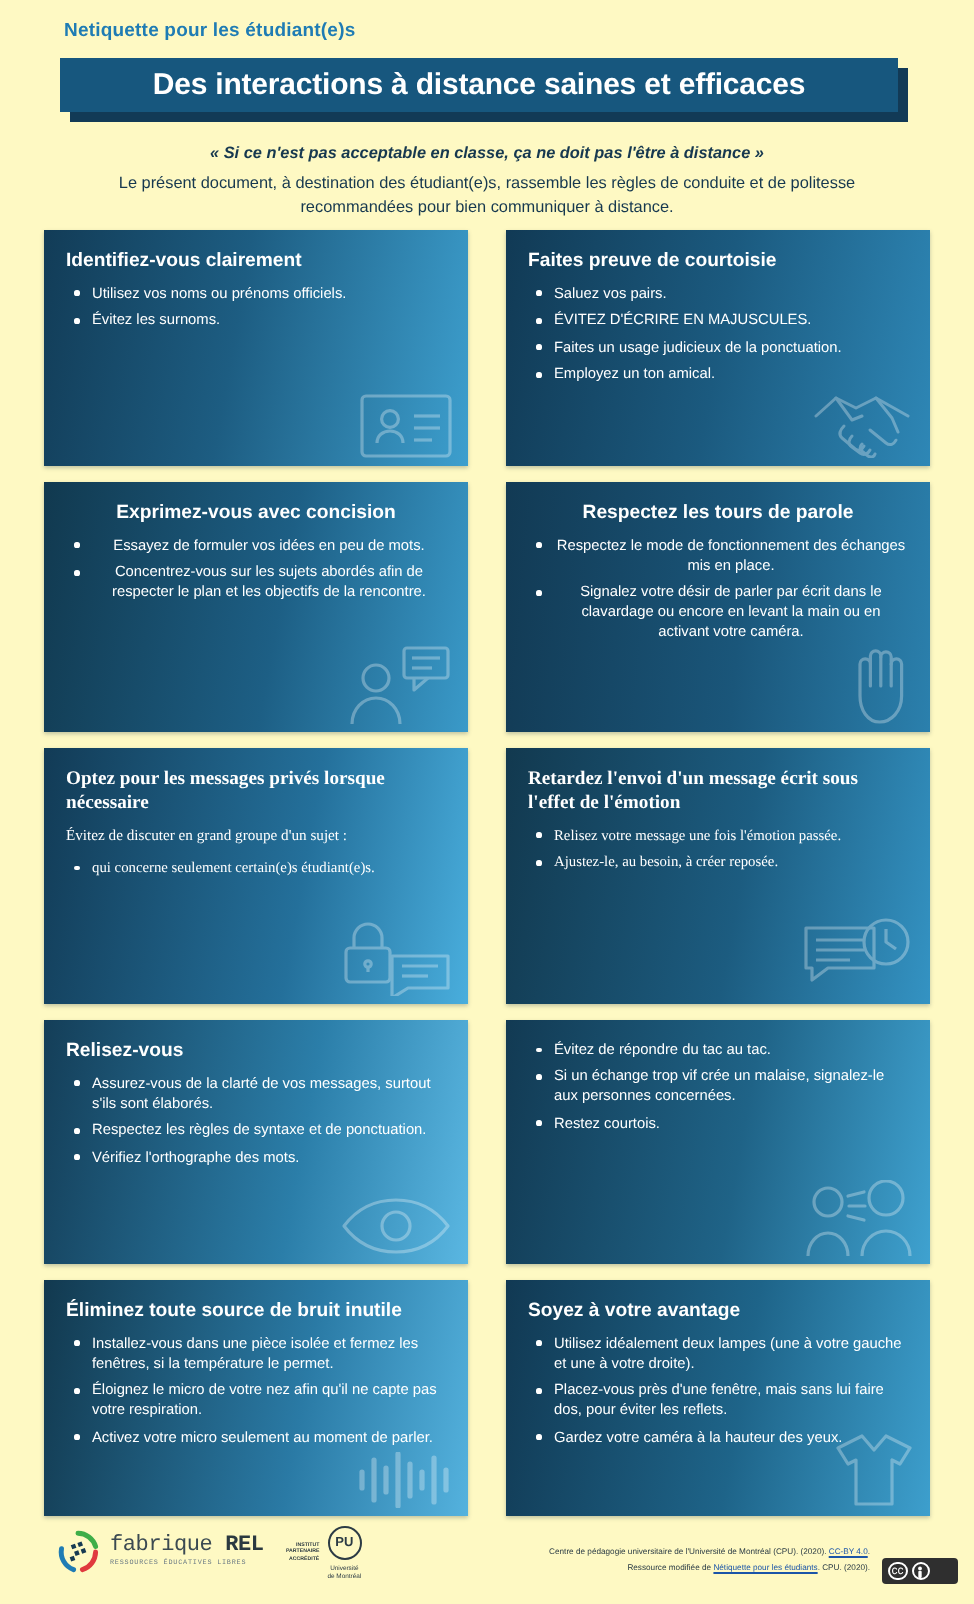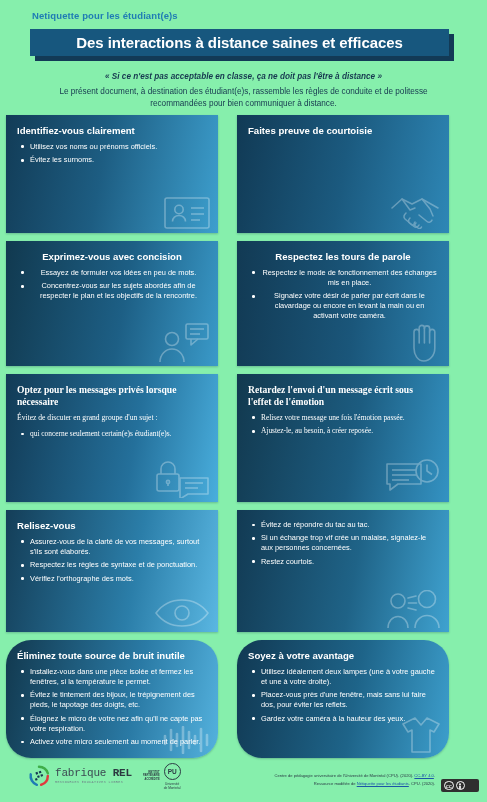--- a/index.html
+++ b/index.html
@@ -9,21 +9,21 @@
     height: 802px;
     background: #d6ebf9;
     font-family: "Liberation Sans", sans-serif;
     overflow: hidden;
   }
 
   .page {
     position: relative;
     width: 487px;
     height: 802px;
-    background: #86efac;
+    background: #fef9c3;
     padding: 0;
   }
 
   
   .eyebrow {
     position: absolute;
     left: 32px;
     top: 10px;
     font-size: 9.5px;
     font-weight: bold;
@@ -81,41 +81,41 @@
     top: 86px;
     text-align: center;
     font-size: 8.2px;
     color: #16384f;
     line-height: 1.45;
   }
 
   
   .grid {
     position: absolute;
-    left: 6px;
+    left: 22px;
     top: 115px;
     width: 443px;
     display: grid;
     grid-template-columns: 212px 212px;
     column-gap: 19px;
     row-gap: 8px;
   }
 
   .card {
     position: relative;
     overflow: hidden;
     padding: 10px 11px 8px 11px;
     color: #ffffff;
     box-shadow: 0 1px 2px rgba(10,40,60,0.25);
   }
   .card.h1 { height: 118px; }
   .card.h2 { height: 125px; text-align: center; }
   .card.h3 { height: 128px; font-family: Liberation Serif, serif; }
   .card.h4 { height: 122px; }
-  .card.h5 { height: 118px; border-radius: 25px; }
+  .card.h5 { height: 118px; }
 
   
   .g-a { background: linear-gradient(100deg, #123c57 0%, #1d5d82 45%, #3d9fce 100%); }
   .g-b { background: linear-gradient(100deg, #113a55 0%, #1b5a7f 50%, #2e87b6 100%); }
   .g-c { background: linear-gradient(100deg, #11394f 0%, #1d5f85 55%, #3a9ac9 100%); }
   .g-d { background: linear-gradient(95deg, #123a54 0%, #1a567a 55%, #2b80ad 100%); }
   .g-e { background: linear-gradient(100deg, #123b56 0%, #24709b 60%, #49aedd 100%); }
   .g-f { background: linear-gradient(100deg, #12394f 0%, #1c5c80 55%, #3493c3 100%); }
   .g-g { background: linear-gradient(100deg, #143e58 0%, #2b7ea9 60%, #5ab7e2 100%); }
   .g-h { background: linear-gradient(100deg, #123a53 0%, #1f6387 55%, #3fa2d0 100%); }
@@ -297,20 +297,26 @@
           <path d="M8.5 24.5c0-3.6 2.9-6 6.5-6s6.5 2.4 6.5 6"></path>
           <line x1="27" y1="11" x2="40" y2="11"></line>
           <line x1="27" y1="17" x2="40" y2="17"></line>
           <line x1="27" y1="23" x2="36" y2="23"></line>
         </svg>
       </div>
     </div>
 
     <div class="card h1 g-b">
       <div class="card-title">Faites preuve de courtoisie</div>
+      <ul>
+        <li>Saluez vos pairs.</li>
+        <li>ÉVITEZ D'ÉCRIRE EN MAJUSCULES.</li>
+        <li>Faites un usage judicieux de la ponctuation.</li>
+        <li>Employez un ton amical.</li>
+      </ul>
       <div class="card-icon">
         <svg width="52" height="34" viewBox="0 0 52 34" fill="none" stroke="#ffffff" stroke-width="1.5" stroke-linejoin="round" stroke-linecap="round">
           <path d="M3 13 L13 4 L23 9 L33 4 L49 13"></path>
           <path d="M13 4 L21 15 L26 13"></path>
           <path d="M33 4 L41 14 L44 21"></path>
           <path d="M17 18 c-2 2 -3 4 -1 6 l6 5 c2 2 4 1 5 -1"></path>
           <path d="M21 23 c-2 2 -2 4 0 5.5 l4 3 c2 1.5 4 .5 5 -1.5"></path>
           <path d="M26 27 c-1.5 1.5 -1 3 .5 4 l2.5 2 c1.5 1 3 .5 3.5 -1"></path>
           <path d="M30 20 l8 6.5 c2 1.6 4 .6 5 -1.4"></path>
         </svg>
@@ -419,21 +425,20 @@
           <line x1="23.5" y1="13" x2="31.5" y2="13"></line>
           <line x1="23" y1="18" x2="31" y2="20"></line>
         </svg>
       </div>
     </div>
 
     <div class="card h5 g-i">
       <div class="card-title">Éliminez toute source de bruit inutile</div>
       <ul>
         <li>Installez-vous dans une pièce isolée et fermez les fenêtres, si la température le permet.</li>
-        <li>Évitez le tintement des bijoux, le trépignement des pieds, le tapotage des doigts, etc.</li>
         <li>Éloignez le micro de votre nez afin qu'il ne capte pas votre respiration.</li>
         <li>Activez votre micro seulement au moment de parler.</li>
       </ul>
       <div class="card-icon">
         <svg width="48" height="28" viewBox="0 0 48 28" fill="none" stroke="#ffffff" stroke-width="2.6" stroke-linecap="round">
           <line x1="3" y1="10" x2="3" y2="18"></line>
           <line x1="9" y1="4" x2="9" y2="24"></line>
           <line x1="15" y1="8" x2="15" y2="20"></line>
           <line x1="21" y1="1" x2="21" y2="27"></line>
           <line x1="27" y1="6" x2="27" y2="22"></line>

